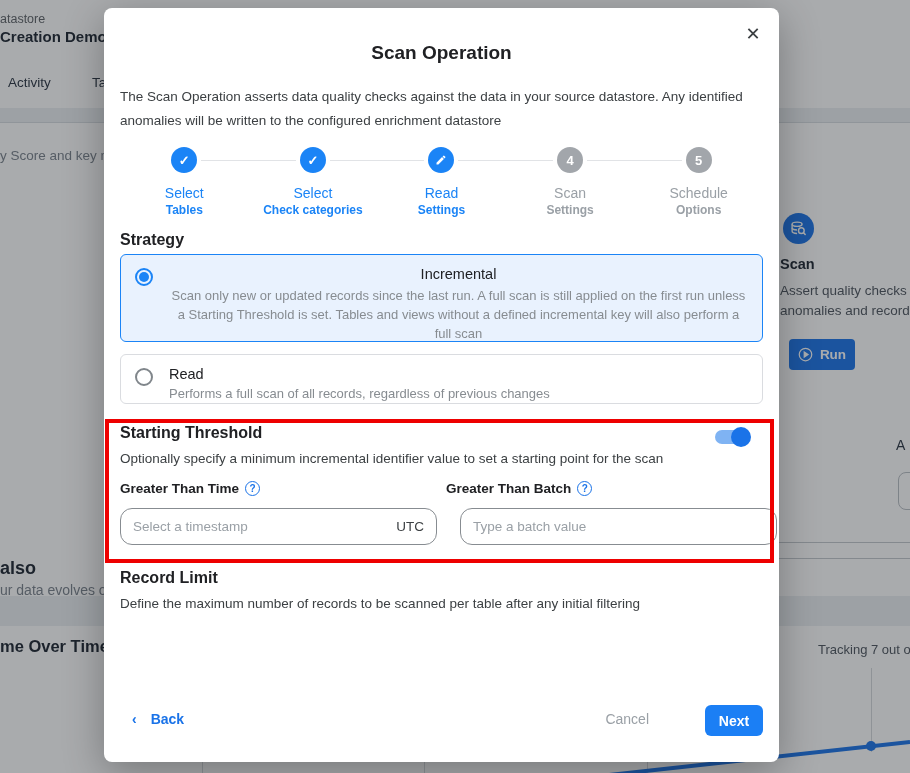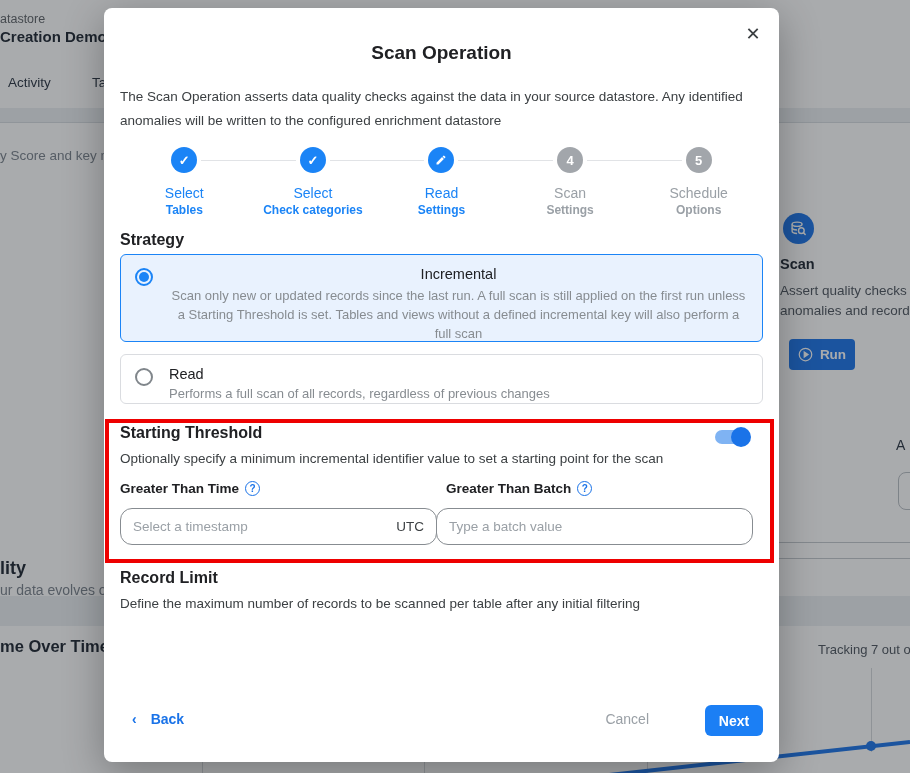--- a/index.html
+++ b/index.html
@@ -124,21 +124,21 @@
 
     <div class="bg-card" style="left:780px; top:434px; width:98px; height:102px;"></div>
     <div class="bg-card" style="left:890px; top:434px; width:30px; height:102px;"></div>
     <div class="bg-card-letter">A</div>
     <div class="bg-chip"></div>
     <div class="bg-row-line" style="top:542px;"></div>
     <div class="bg-row-line" style="top:558px;"></div>
     <div class="bg-band" style="left:0; top:596px; width:104px; height:30px;"></div>
     <div class="bg-band" style="left:779px; top:596px; width:131px; height:30px;"></div>
 
-    <div class="q-title">lity</div>
+    <div class="q-title">also</div>
     <div class="q-sub">ur data evolves ov</div>
     <div class="c-title">me Over Time</div>
     <div class="tracking">Tracking 7 out of 7</div>
 
     <div class="gridline" style="left:202px; top:745px; height:28px;"></div>
     <div class="gridline" style="left:424px; top:745px; height:28px;"></div>
     <div class="gridline" style="left:647px; top:700px; height:73px;"></div>
     <div class="gridline" style="left:871px; top:668px; height:84px;"></div>
     <svg style="position:absolute; left:0; top:660px;" width="910" height="113">
       <polyline points="600,116 910,82" fill="none" stroke="#1a73e8" stroke-width="4"></polyline>
@@ -219,21 +219,21 @@
       <span class="help">?</span>
     </div>
     <div class="f-label" style="left:342px;">
       <span>Greater Than Batch</span>
       <span class="help">?</span>
     </div>
     <div class="field" style="left:16px;">
       <input placeholder="Select a timestamp" style="">
       <span class="suffix">UTC</span>
     </div>
-    <div class="field" style="left:332px;">
+    <div class="field" style="left:356px;">
       <input placeholder="Type a batch value" style="">
     </div>
 
     <div class="sec-h rl-head">Record Limit</div>
     <div class="rl-desc">Define the maximum number of records to be scanned per table after any initial filtering</div>
 
     <button class="back-link">
       <span class="chev">‹</span>
       <span>Back</span>
     </button>

